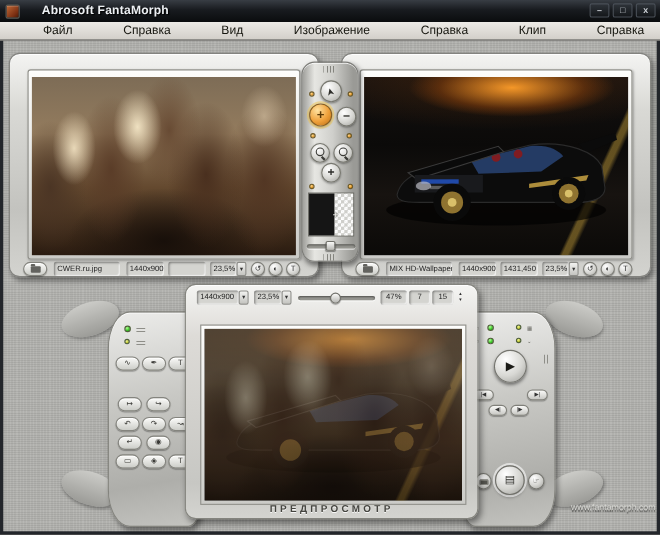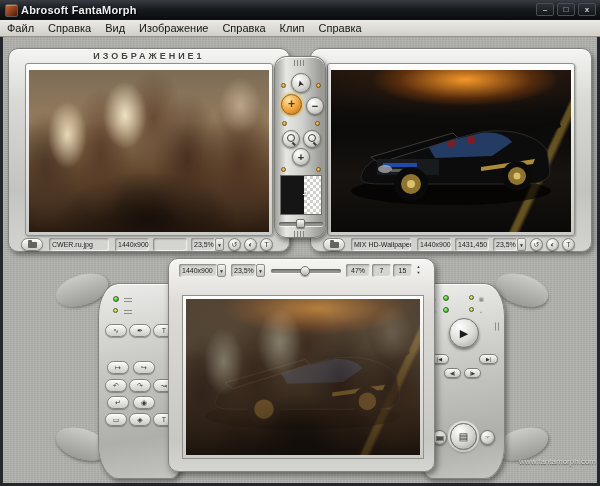--- a/index.html
+++ b/index.html
@@ -7,32 +7,32 @@
               font-family:"Liberation Sans", sans-serif; }
   .window { position:relative; width:600px; height:486px; background:#23262b; }
 
   
   .titlebar { position:absolute; left:0; top:0; width:600px; height:20px;
     background:linear-gradient(180deg,#383d44 0%,#181b1f 45%,#0a0c0e 100%);
     display:flex; align-items:center; }
   .app-icon { width:13px; height:13px; margin-left:5px; border-radius:2px;
     background:linear-gradient(135deg,#c06a38,#7c2f12 70%,#471a08);
     border:1px solid #5a5a55; box-shadow:inset 0 1px 0 rgba(255,255,255,.3); }
-  .title-text { margin-left:3px; color:#eceff2; font-size:11px; font-weight:bold;
+  .title-text { margin-left:20px; color:#eceff2; font-size:11px; font-weight:bold;
     text-shadow:1px 1px 1px #000; letter-spacing:.2px; }
   .winbtns { position:absolute; right:4px; top:3px; display:flex; gap:3px; }
   .winbtn { width:18px; height:13px; background:linear-gradient(180deg,#2e3339,#14171a);
     border:1px solid #4a5058; border-radius:2px; color:#cfd3d8; font-size:8px;
     font-weight:bold; line-height:11px; text-align:center; cursor:default; }
 
   
   .menubar { position:absolute; left:0; top:20px; width:600px; height:17px;
     background:linear-gradient(180deg,#eceae6,#d2cfc9);
     border-bottom:1px solid #96938d; display:flex; align-items:center; }
-  .menu-item { font-size:11px; color:#16160f; padding:0 7px; line-height:16px; }
+  .menu-item { font-size:11px; color:#16160f; padding:0 7px; line-height:16px;margin-left:32px; }
 
   
   .desktop { position:absolute; left:3px; right:3px; top:37px; bottom:3px;
     background-color:#b2b2ae;
     background-image:
       repeating-linear-gradient(0deg, rgba(255,255,255,.05) 0 1px, rgba(0,0,0,.04) 1px 2px),
       repeating-linear-gradient(90deg, rgba(255,255,255,.03) 0 1px, rgba(0,0,0,.03) 1px 3px); }
 
   
   .panel { position:absolute; border:1px solid #83837f; border-radius:10px;
@@ -196,21 +196,20 @@
     <span class="menu-item">Вид</span>
     <span class="menu-item">Изображение</span>
     <span class="menu-item">Справка</span>
     <span class="menu-item">Клип</span>
     <span class="menu-item">Справка</span>
   </div>
 
   <div class="desktop">
 
     <div class="panel" style="left:5px; top:11px; width:282px; height:204px;">
-      <div class="panel-title">ИЗОБРАЖЕНИЕ1</div>
       <div class="imgwrap">
         <div class="scene scene1"></div>
       </div>
       <div>
         <div class="ovalbtn" style="left:12px; top:189px;"><span class="folder-glyph"></span></div>
         <div class="field" style="left:40px; top:189px; width:60px;">CWER.ru.jpg</div>
         <div class="field" style="left:106px; top:189px; width:34px;">1440x900</div>
         <div class="field" style="left:144px; top:189px; width:34px;"></div>
         <div class="field" style="left:182px; top:189px; width:24px;">23,5%</div>
         <div class="dropbox" style="left:206px; top:189px;">▼</div>
@@ -361,17 +360,18 @@
             <path d="M40,86 L122,62 L127,67 L48,92 Z" fill="#0a0a0a" stroke="#3a3a3a" stroke-width="1"></path>
             <path d="M150,96 L204,88 L202,93 L150,100 Z" fill="#caa544" opacity="0.85"></path>
             <circle cx="80" cy="113" r="17" fill="#0a0a0a"></circle>
             <circle cx="80" cy="113" r="10" fill="#8f7330"></circle>
             <circle cx="186" cy="105" r="15" fill="#0a0a0a"></circle>
             <circle cx="186" cy="105" r="9" fill="#8f7330"></circle>
           </svg>
           <div class="scene1 blend-overlay"></div>
         </div>
       </div>
+      <div class="pv-title">ПРЕДПРОСМОТР</div>
     </div>
 
     <div class="website">www.fantamorph.com</div>
   </div>
 </div>
 
 </body></html>

